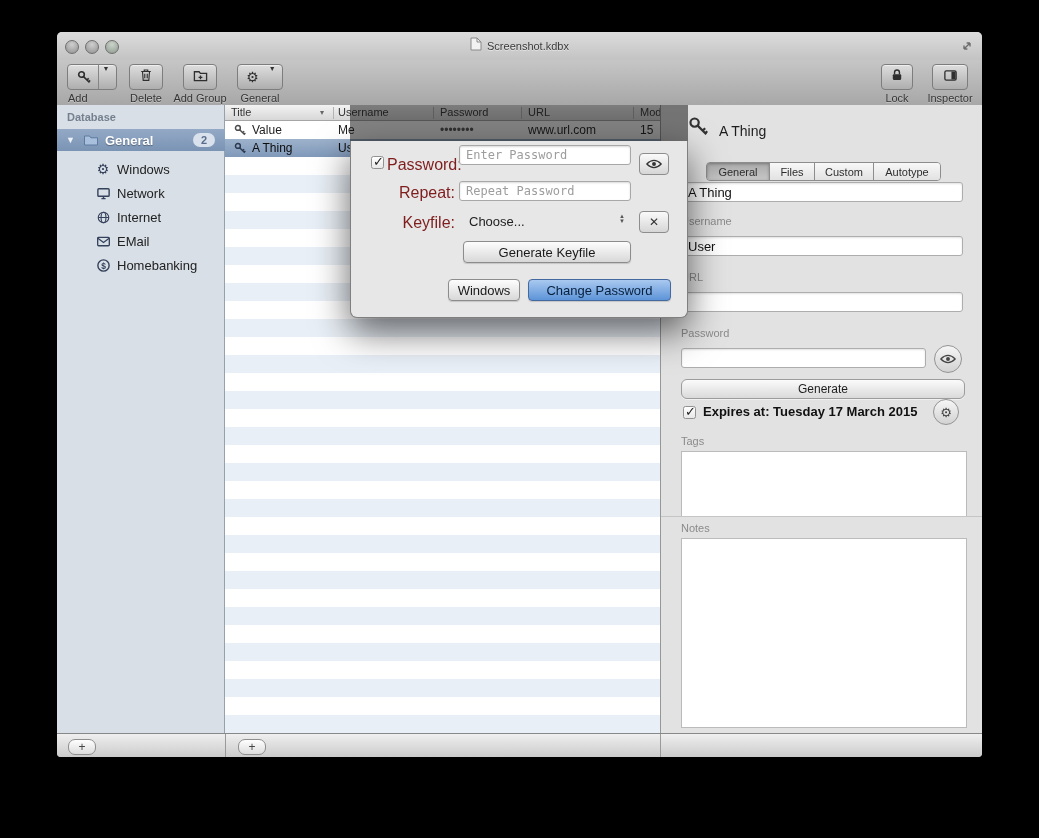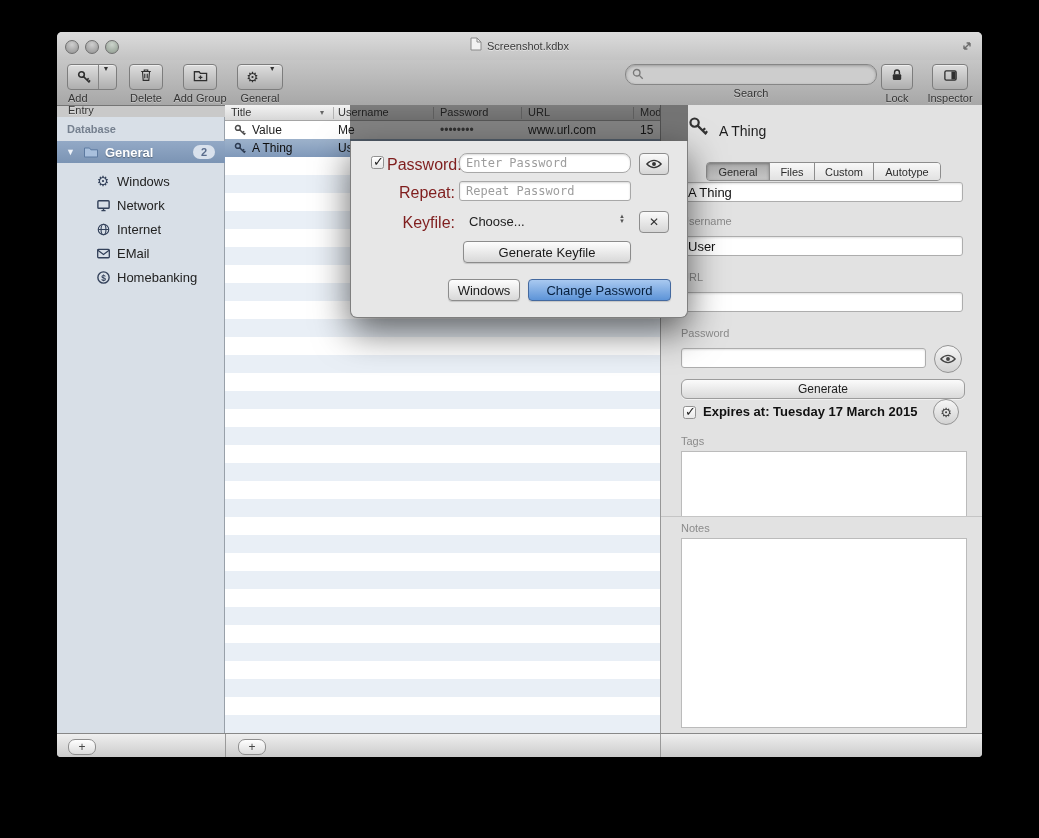--- a/index.html
+++ b/index.html
@@ -23,21 +23,21 @@
   .tb-label{font-size:11px;color:#353535;margin-top:2px;text-shadow:0 1px 0 rgba(255,255,255,.35);}
   .tb-split{display:flex;align-items:stretch;}
   .tb-seg{display:flex;align-items:center;justify-content:center;padding:0 6px;}
   .tb-div{width:1px;background:#858585;}
   .tb-arrow{font-size:7px;color:#333;padding:0 4px;}
   .searchfield{width:238px;height:19px;border:1px solid #868686;border-radius:10px;background:#cdcdcd;
                box-shadow:inset 0 1px 3px rgba(0,0,0,.25);display:flex;align-items:center;padding:0 6px;gap:4px;}
   .searchfield input{flex:1;border:none;background:transparent;outline:none;font-size:12px;color:#333;}
   
   .content{position:absolute;left:0;top:73px;width:925px;height:628px;}
-  .sidebar{position:absolute;left:0;top:0;width:168px;height:628px;background:#d8dfe7;border-right:1px solid #98a0a9;box-sizing:border-box;margin-top:12px;}
+  .sidebar{position:absolute;left:0;top:0;width:168px;height:628px;background:#d8dfe7;border-right:1px solid #98a0a9;box-sizing:border-box;}
   .sb-header{position:absolute;left:10px;top:6px;font-size:11px;font-weight:bold;color:#75808f;}
   .sb-group{position:absolute;left:0;top:24px;width:168px;height:22px;
             background:linear-gradient(#93a9c6,#7b94b4);display:flex;align-items:center;}
   .sb-tri{position:absolute;left:9px;font-size:9px;color:#eef3f9;}
   .sb-group-label{position:absolute;left:48px;font-size:13px;font-weight:bold;color:#fff;text-shadow:0 1px 1px rgba(0,0,0,.35);}
   .sb-badge{position:absolute;right:10px;min-width:22px;height:14px;border-radius:8px;background:#d9e1ec;
             color:#5a6c8c;font-size:11px;font-weight:bold;display:flex;align-items:center;justify-content:center;}
   .sb-item{position:absolute;left:0;width:168px;height:24px;display:flex;align-items:center;}
   .sb-ico{position:absolute;left:38px;width:16px;height:16px;color:#33415a;display:flex;align-items:center;justify-content:center;font-size:14px;}
   .sb-item-label{position:absolute;left:60px;font-size:13px;color:#222;}
@@ -166,32 +166,20 @@
       </div>
 
       <div class="tb-item" style="left:179px;width:48px">
         <div class="tb-btn tb-split" style="width:44px">
           <span class="tb-seg" style="font-size:14px">⚙</span>
           <span class="tb-arrow">▼</span>
         </div>
         <div class="tb-label">General</div>
       </div>
 
-      <div class="tb-item" style="left:575px;width:238px">
-        <div class="searchfield">
-          <span>
-            <svg width="12" height="12" viewBox="0 0 14 14" fill="none" stroke="#787878" stroke-width="1.6">
-                <circle cx="5.5" cy="5.5" r="3.8"></circle>
-                <path d="M8.6 8.6 12.5 12.5"></path>
-              </svg>
-          </span>
-          <input type="text" value="" style="">
-        </div>
-        <div class="tb-label">Search</div>
-      </div>
 
       <div class="tb-item" style="left:824px;width:32px">
         <div class="tb-btn" style="width:30px">
           <span>
             <svg width="14" height="14" viewBox="0 0 16 16">
                 <rect x="3.2" y="7" width="9.6" height="6.6" rx="1.2" fill="currentColor"></rect>
                 <path d="M5.2 7V5a2.8 2.8 0 015.6 0v2" fill="none" stroke="currentColor" stroke-width="1.6"></path>
               </svg>
           </span>
         </div>
@@ -368,21 +356,21 @@
       <div class="plusbtn" style="left:181px">+</div>
       <div class="bb-sep" style="left:603px"></div>
     </div>
 
     <div class="sheet">
       <div class="sheet-dim"></div>
       <div class="sheet-body">
 
         <div class="checkbox checked" style="position:absolute;left:20px;top:15px"></div>
         <span class="sh-label" style="left:36px;top:15px">Password:</span>
-        <input class="sh-field" style="top: 12px; border-radius: 8px;" placeholder="Enter Password">
+        <input class="sh-field" style="top: 4px;" placeholder="Enter Password">
         <div class="sq-btn" style="top:12px">
           <span>
             <svg width="16" height="10" viewBox="0 0 20 12">
                 <path d="M1 6Q10 -3 19 6Q10 15 1 6Z" fill="none" stroke="#333" stroke-width="1.5"></path>
                 <circle cx="10" cy="6" r="2.4" fill="#333"></circle>
               </svg>
           </span>
         </div>
 
         <span class="sh-label" style="left:36px;top:43px">Repeat:</span>

